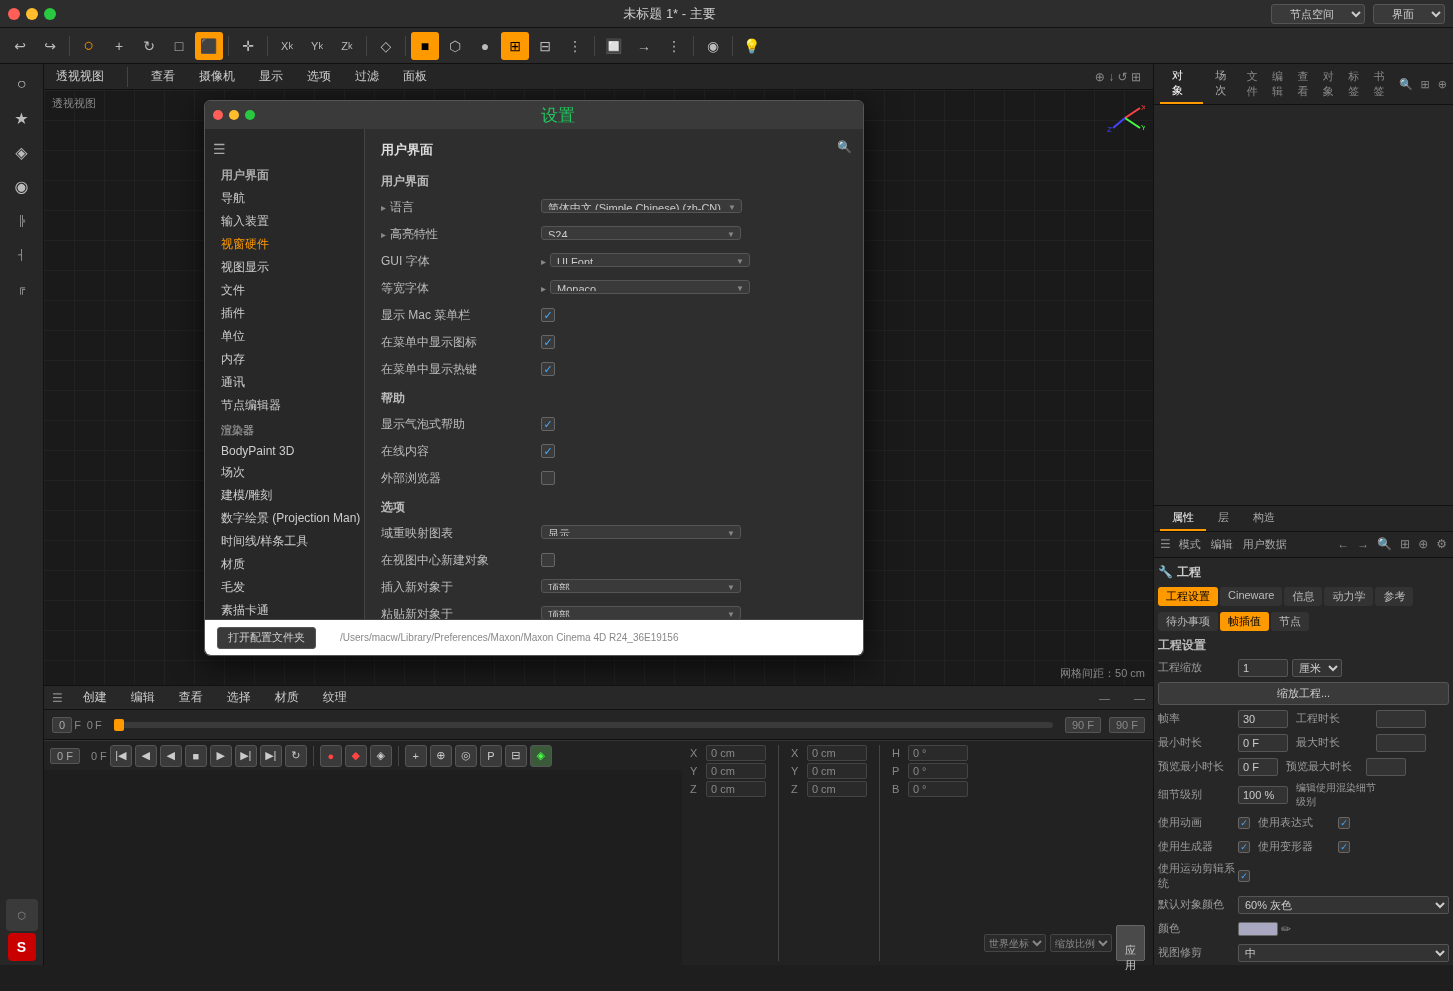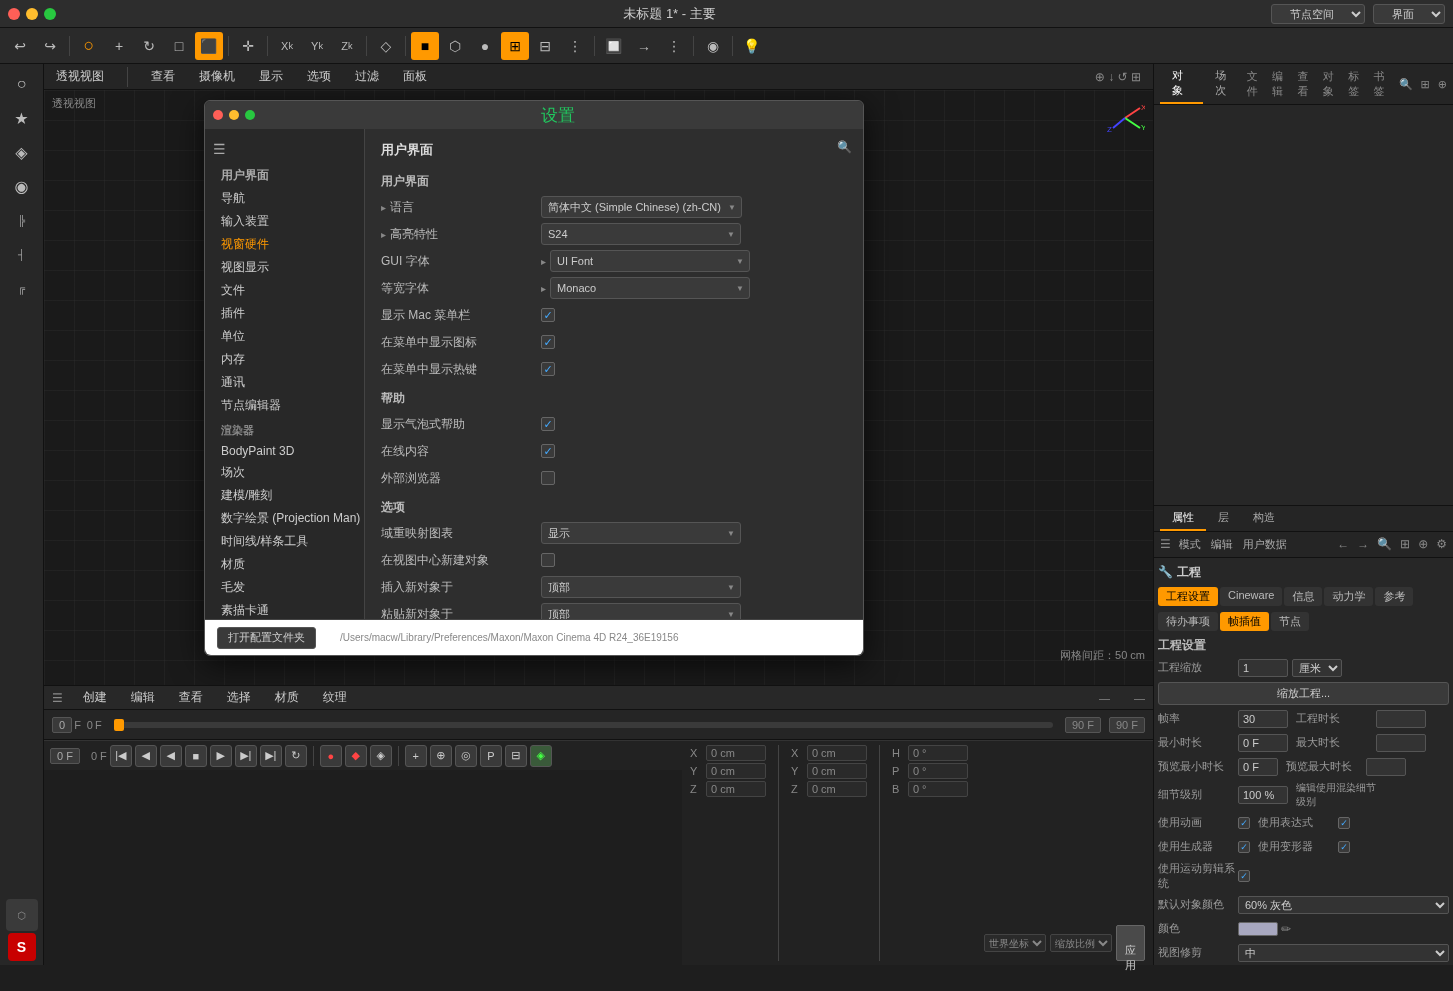--- a/index.html
+++ b/index.html
@@ -251,21 +251,21 @@
       display: flex;
       align-items: center;
     }
     .setting-select {
       background: #3a3a3a;
       border: 1px solid #555;
       color: #ccc;
       font-size: 11px;
       padding: 2px 20px 2px 6px;
       border-radius: 3px;
-      height: 22px;
+      height: 14px;
       appearance: none;
       -webkit-appearance: none;
       min-width: 200px;
       cursor: pointer;
       position: relative;
     }
     .select-wrapper {
       position: relative;
       display: inline-block;
     }
@@ -328,21 +328,21 @@
     }
     .viewport-axes {
       position: absolute;
       top: 8px;
       right: 8px;
       width: 40px;
       height: 40px;
     }
     .viewport-bottom-info {
       position: absolute;
-      bottom: 22px;
+      bottom: 4px;
       right: 8px;
       font-size: 11px;
       color: #888;
     }
 
     
     .bottom-area {
       height: 280px;
       display: flex;
       flex-direction: column;

